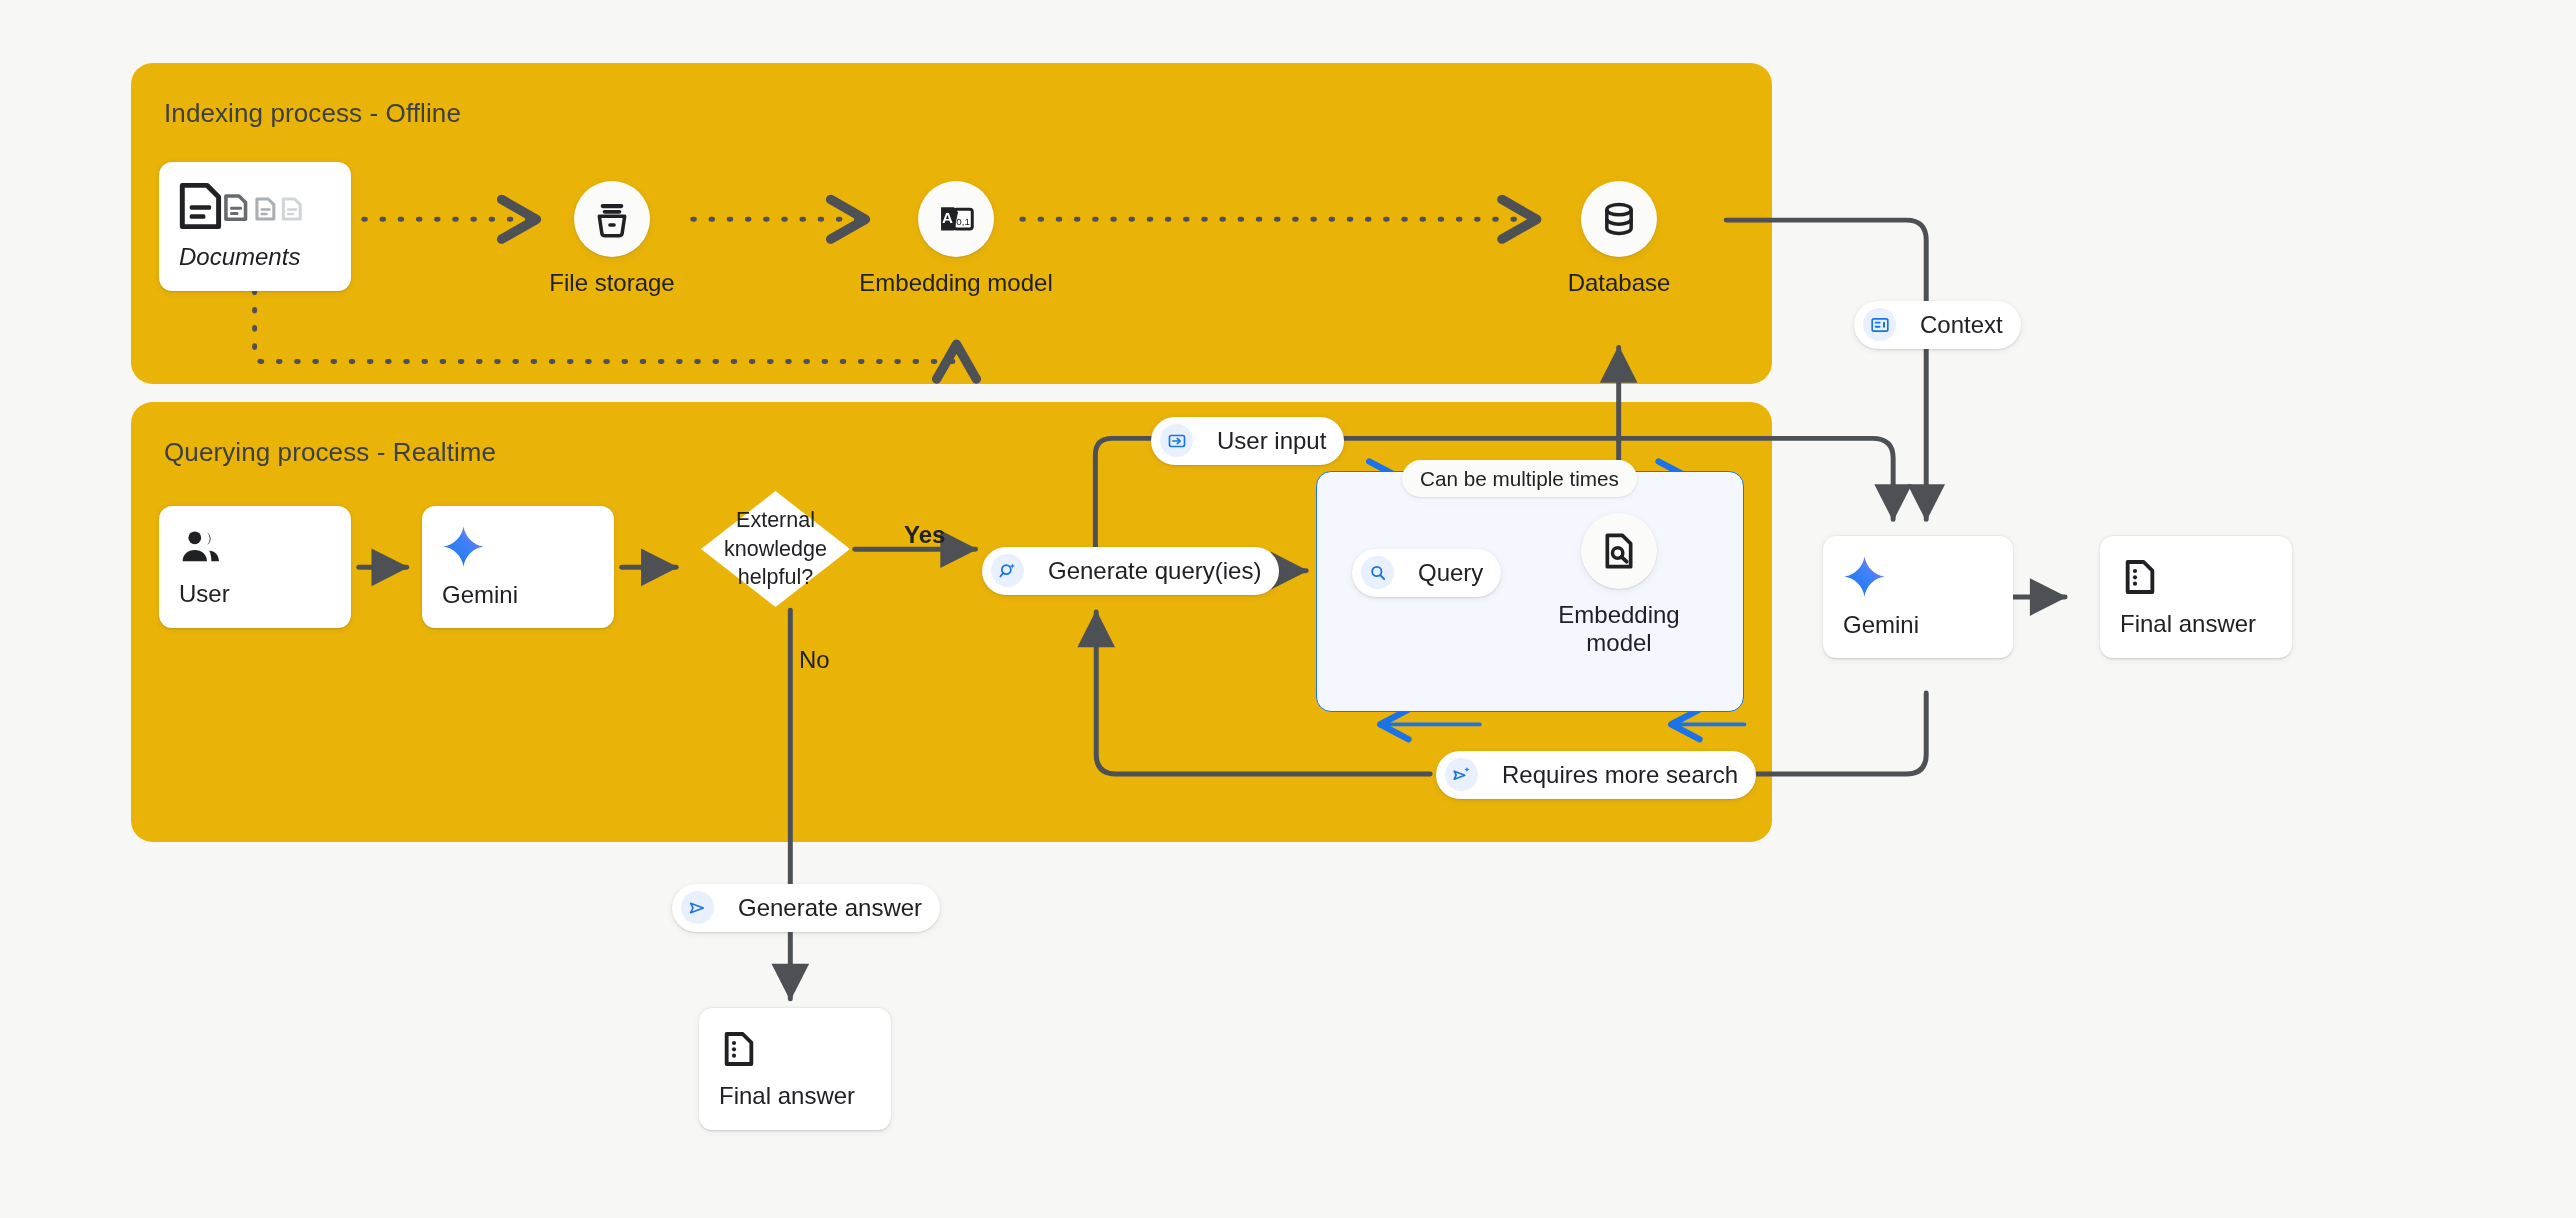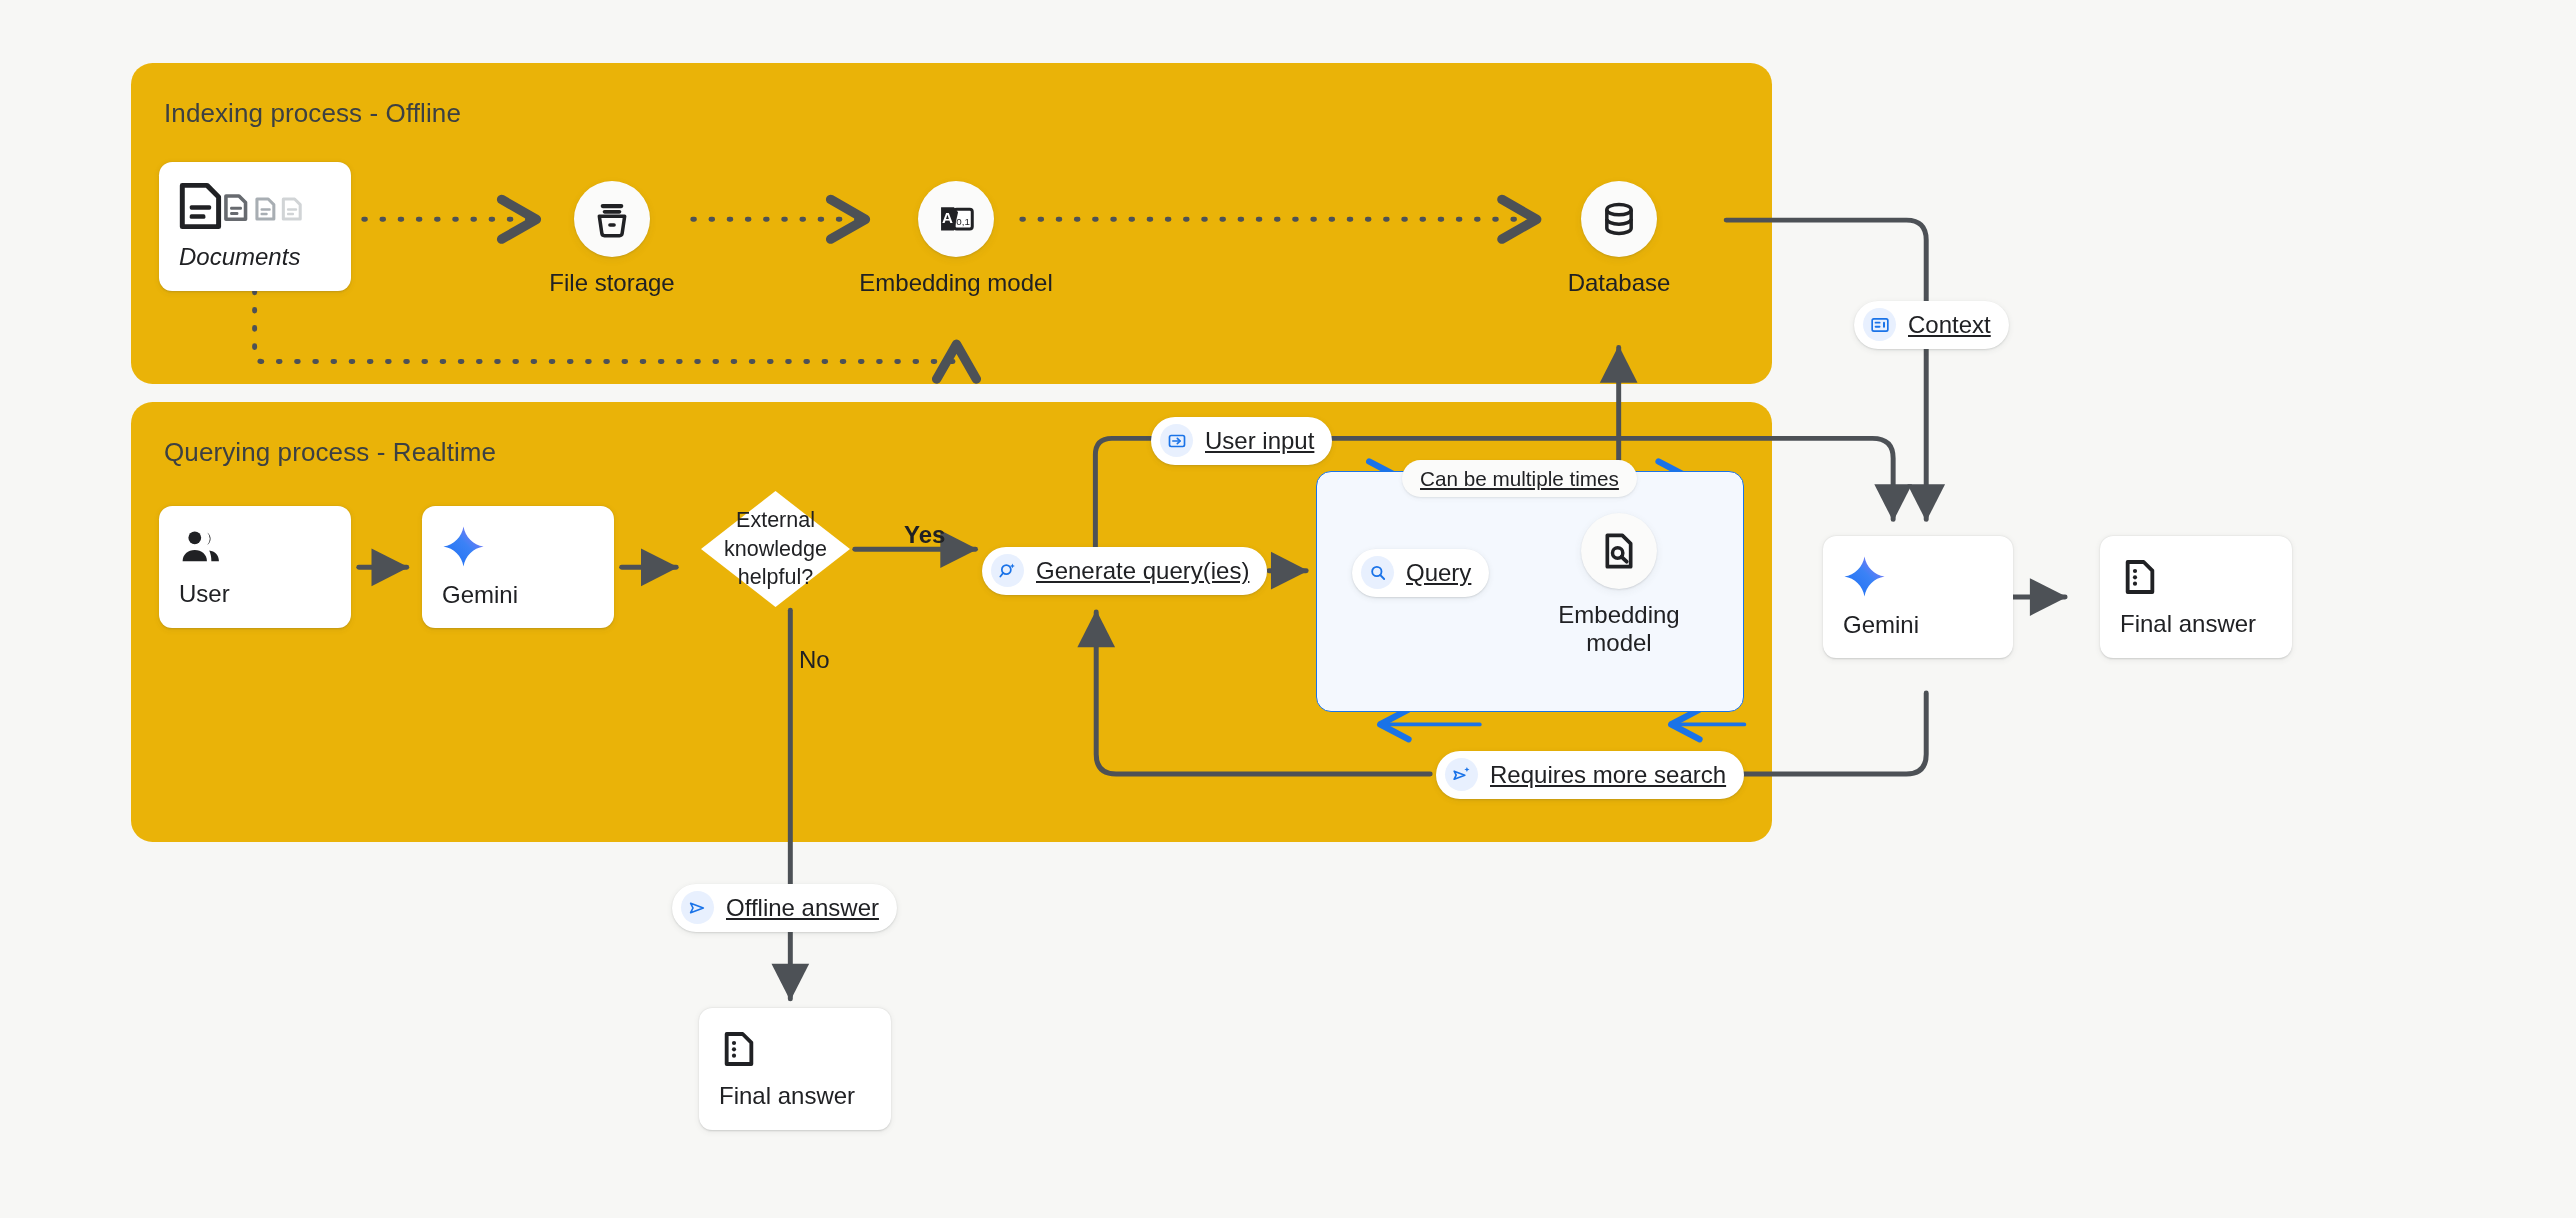--- a/index.html
+++ b/index.html
@@ -48,23 +48,23 @@
   .circle-node .node-label{
     margin-top:11.6px;font-size:24px;color:#202124;text-align:center;
     line-height:1.18;white-space:nowrap;
   }
   .circle-node.wrap .node-label{white-space:normal;width:141px;}
 
   
   .pill{
     position:absolute;background:#fff;border-radius:826px;
     box-shadow:0 0.8px 1.7px rgba(60,64,67,.18),0 1.7px 6.6px rgba(60,64,67,.09);
-    display:flex;align-items:center;gap:12px;
+    display:flex;align-items:center;gap:24px;
     padding:7.4px 18px 7.4px 9px;box-sizing:border-box;
-    font-size:24px;color:#202124;white-space:nowrap;text-decoration:underline;
+    font-size:24px;color:#202124;white-space:nowrap;
   }
   .pill .chip-ico{
     width:33px;height:33px;border-radius:50%;background:#e8f0fe;
     display:flex;align-items:center;justify-content:center;flex:0 0 auto;
   }
   .pill.plain{padding:6.6px 18px;background:#fbfbfa;box-shadow:0 0.8px 1.7px rgba(60,64,67,.10),0 1.7px 5.8px rgba(60,64,67,.06);font-size:20.7px;color:#202124;}
 
   
   #decision{position:absolute;left:701px;top:491px;width:149px;height:116px;}
   #decision .dia{
@@ -359,21 +359,21 @@
     </span>
     <span>Requires more search</span>
   </div>
 
   <div class="pill" style="left:672px;top:884px;">
     <span class="chip-ico">
       <svg width="20" height="20" viewBox="0 0 24 24">
         <path d="M3.2,6.4 L18.4,12 L3.2,17.6 L6,12 Z" fill="none" stroke="#1a73e8" stroke-width="2" stroke-linejoin="round"></path>
       </svg>
     </span>
-    <span>Offline answer</span>
+    <span>Generate answer</span>
   </div>
 
   <div class="pill plain" style="left:1402px;top:460px;">
     <span>Can be multiple times</span>
   </div>
 
 </div>
 
 
 </body></html>

